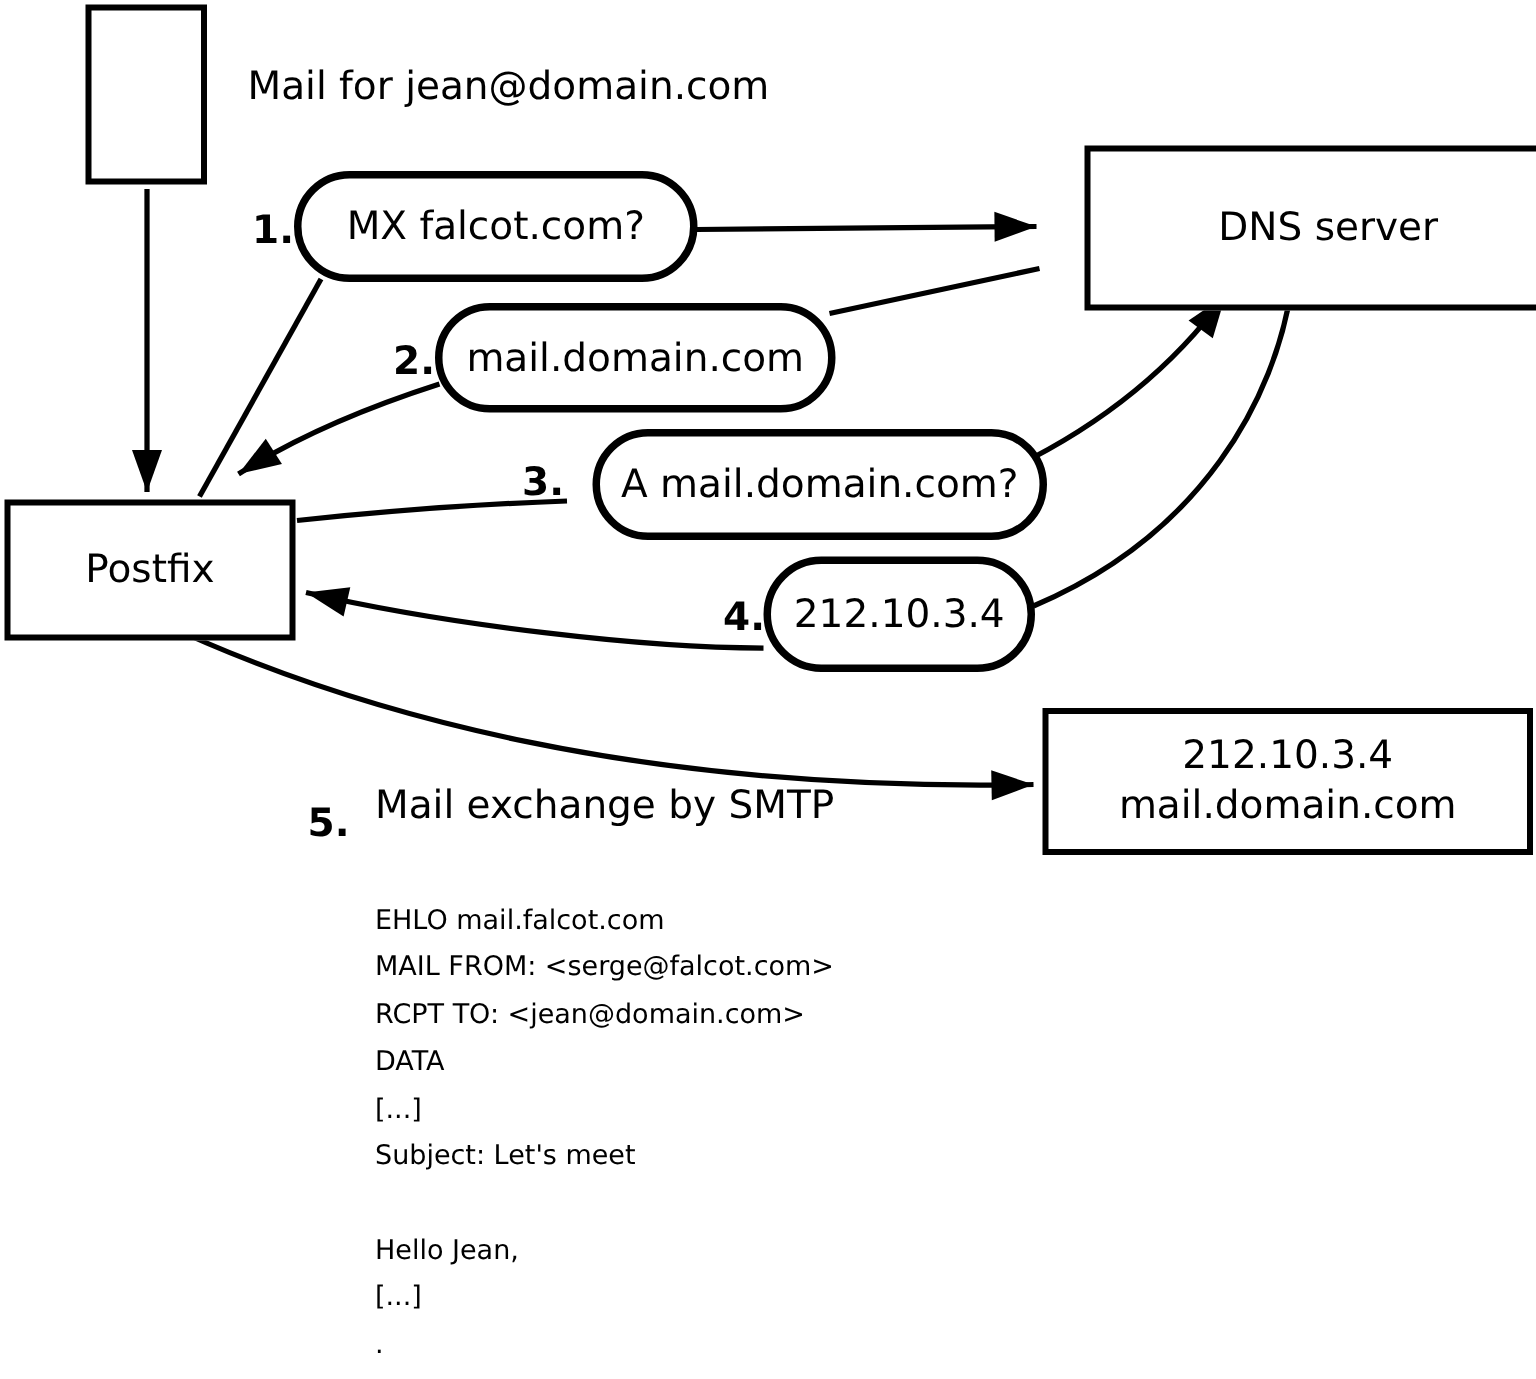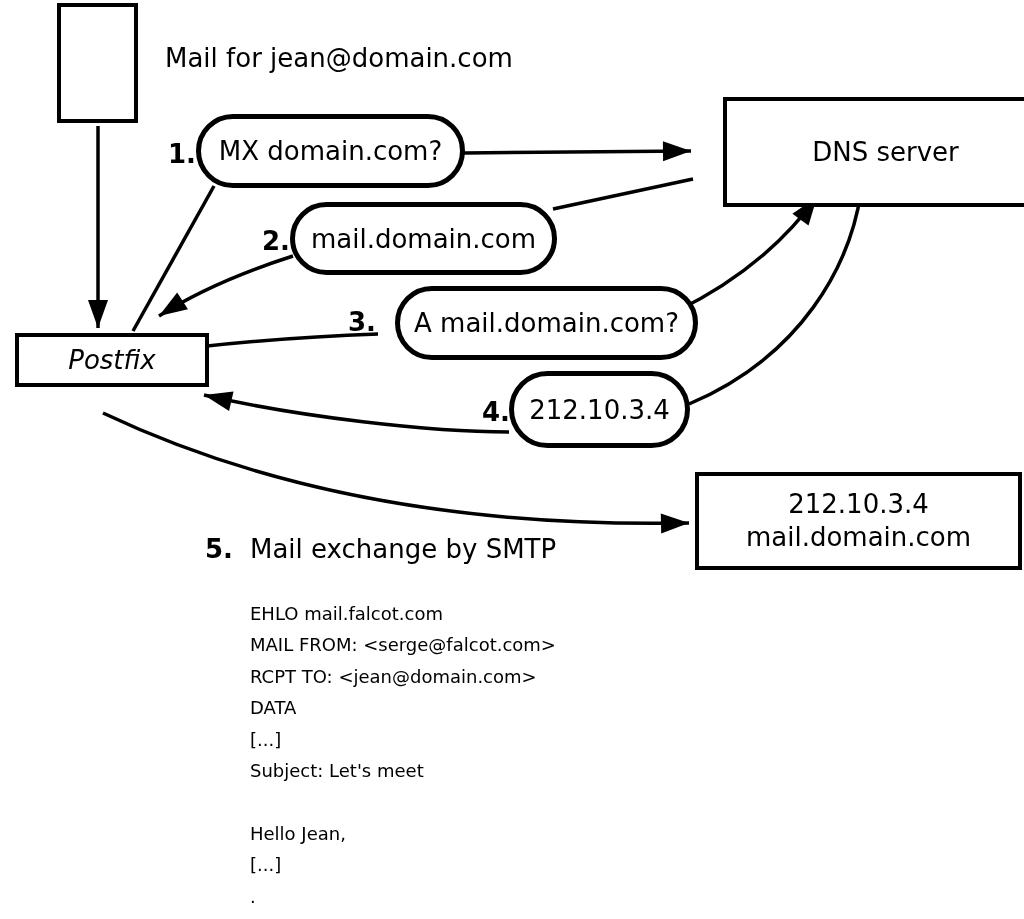--- a/index.html
+++ b/index.html
@@ -30,42 +30,42 @@
     justify-content: center;
     font-size: 26px;
     z-index: 2;
     text-align: center;
   }
   .pill {
     border-width: 5px;
     border-radius: 40px;
   }
   #envelope { left: 57px; top: 3px; width: 81px; height: 120px; }
-  #postfix  { left: 15px;  top: 333px; width: 194px; height: 54px; font-style: italic; }
+  #postfix  { left: 3px;  top: 333px; width: 194px; height: 94px; }
   #dns      { left: 695px; top: 97px; width: 325px; height: 110px; margin-left: 28px; }
   #target   { left: 695px; top: 472px; width: 327px; height: 98px; line-height: 33px; flex-direction: column; }
   #pill1 { left: 196px; top: 114px; width: 269px; height: 74px; }
   #pill2 { left: 290px; top: 202px; width: 267px; height: 73px; }
   #pill3 { left: 395px; top: 286px; width: 303px; height: 74px; }
   #pill4 { left: 509px; top: 371px; width: 181px; height: 77px; }
   .txt {
     position: absolute;
     font-size: 26px;
     line-height: 26px;
     white-space: nowrap;
     z-index: 2;
   }
   .step-num { font-weight: bold; }
   #title  { left: 165px; top: 45px; }
   #num1   { left: 168px; top: 141px; }
   #num2   { left: 262px; top: 228px; }
   #num3   { left: 348px; top: 309px; }
   #num4   { left: 482px; top: 399px; }
   #num5   { left: 205px; top: 536px; }
-  #label5 { left: 250px; top: 536px; }
+  #label5 { left: 250px; top: 524px; }
   #smtp {
     position: absolute;
     left: 250px; top: 598px;
     font-size: 18px;
     line-height: 31.4px;
     white-space: pre;
     z-index: 2;
   }
 </style>
 </head>
@@ -105,21 +105,21 @@
     <span>DNS server</span>
   </div>
 
   <div id="target" class="node">
     <span>212.10.3.4</span>
     <span>mail.domain.com</span>
   </div>
 
   <div id="num1" class="txt step-num">1.</div>
   <div id="pill1" class="node pill">
-    <span>MX domain.com?</span>
+    <span>MX falcot.com?</span>
   </div>
 
   <div id="num2" class="txt step-num">2.</div>
   <div id="pill2" class="node pill">
     <span>mail.domain.com</span>
   </div>
 
   <div id="num3" class="txt step-num">3.</div>
   <div id="pill3" class="node pill">
     <span>A mail.domain.com?</span>

